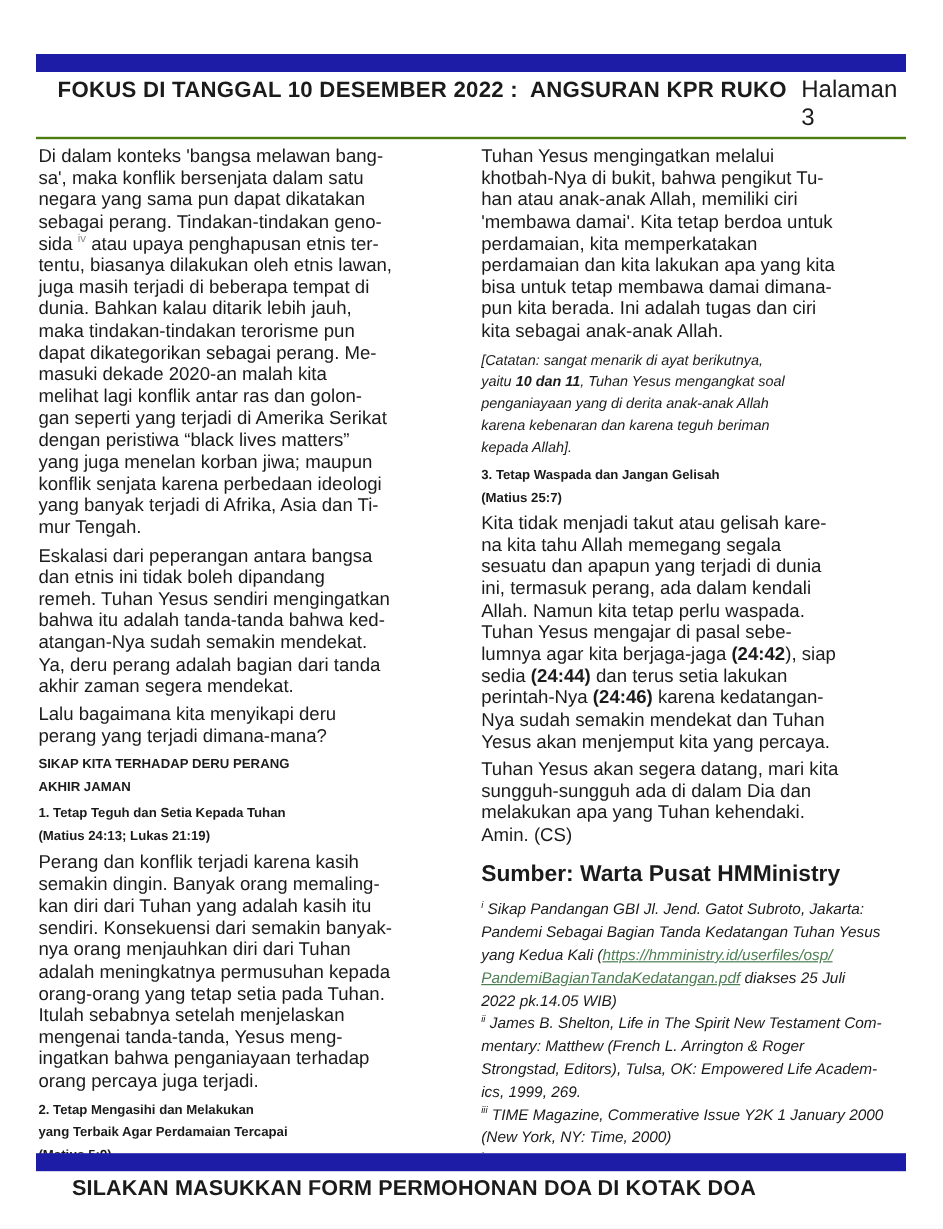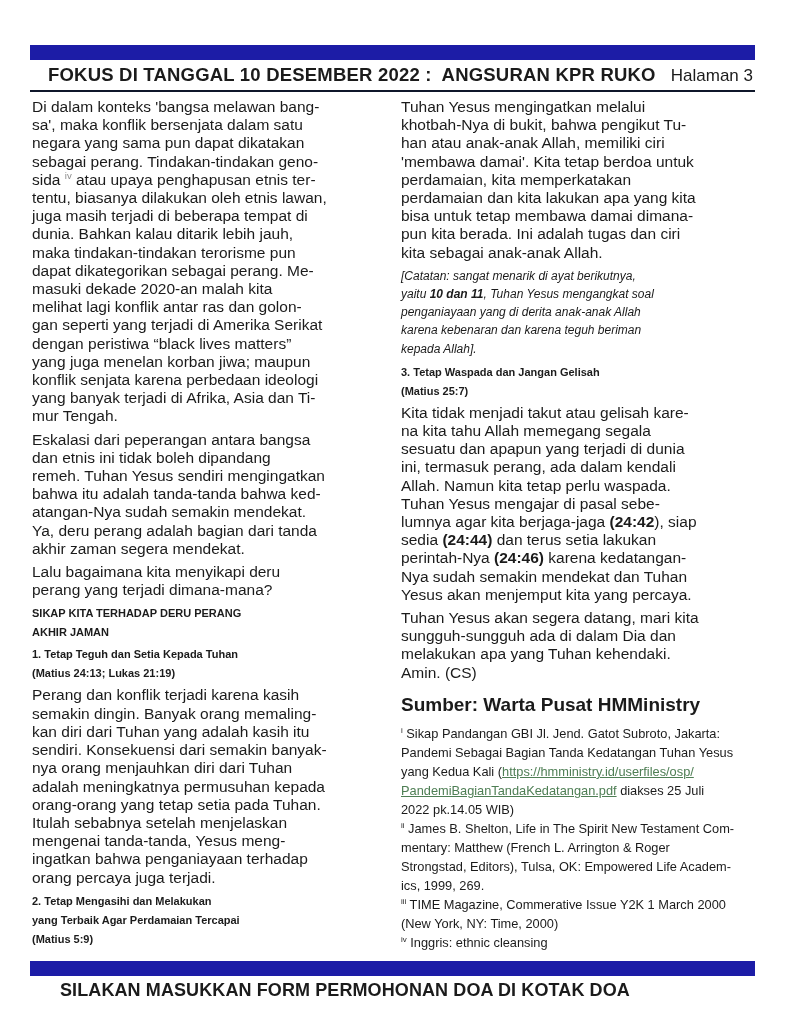--- a/index.html
+++ b/index.html
@@ -16,30 +16,30 @@
   }
   header { padding: 45px 31px 0 30px; }
   .bar {
     height: 15px;
     background: var(--bar-blue, #1c1ca6);
   }
   .header-row {
     display: flex;
     justify-content: space-between;
     align-items: baseline;
-    border-bottom: 2px solid #0f172a;
+    border-bottom: 2px solid #4d7c0f;
     padding: 4px 2px 4px 18px;
   }
   .title {
     font-weight: 700;
     font-size: 18.5px;
     letter-spacing: 0.2px;
     white-space: pre;
   }
-  .page-num { font-size: 17px; }
+  .page-num { font-size: 20px; margin-left: 12px; }
 
   .content {
     display: flex;
     gap: 13px;
     padding: 6px 13px 0 32px;
     height: 872px;
     overflow: hidden;
   }
   .col { width: 356px; }
 
@@ -61,20 +61,21 @@
     line-height: 18.2px;
     margin-bottom: 5px;
   }
   .source {
     font-size: 19px;
     font-weight: 700;
     margin: 12px 0 8px;
   }
   .footnote {
     font-size: 12.8px;
+    font-style: italic;
     line-height: 19px;
   }
   sup { font-size: 0.62em; line-height: 0; }
   .b { font-weight: 700; }
   .i { }
   .muted { color: #8c8c8c; }
   .link {
     color: var(--link-green, #4e7e54);
     text-decoration: underline;
     cursor: pointer;
@@ -187,21 +188,21 @@
         <div class="block source"><span>Sumber: Warta Pusat HMMinistry</span></div>
         <div class="block footnote"><sup>i</sup><span> Sikap Pandangan GBI Jl. Jend. Gatot Subroto, Jakarta:
 Pandemi Sebagai Bagian Tanda Kedatangan Tuhan Yesus
 yang Kedua Kali (</span><span class="link">https://hmministry.id/userfiles/osp/
 PandemiBagianTandaKedatangan.pdf</span><span> diakses 25 Juli
 2022 pk.14.05 WIB)</span></div>
         <div class="block footnote"><sup>ii</sup><span> James B. Shelton, Life in The Spirit New Testament Com-
 mentary: Matthew (French L. Arrington &amp; Roger
 Strongstad, Editors), Tulsa, OK: Empowered Life Academ-
 ics, 1999, 269.</span></div>
-        <div class="block footnote"><sup>iii</sup><span> TIME Magazine, Commerative Issue Y2K 1 March 2000
+        <div class="block footnote"><sup>iii</sup><span> TIME Magazine, Commerative Issue Y2K 1 January 2000
 (New York, NY: Time, 2000)</span></div>
         <div class="block footnote"><sup>iv</sup><span> Inggris: ethnic cleansing</span></div>
       </div>
   </main>
 
   <footer>
     <div class="bar"></div>
     <div class="footer-text">SILAKAN MASUKKAN FORM PERMOHONAN DOA DI KOTAK DOA</div>
   </footer>
 </div>

